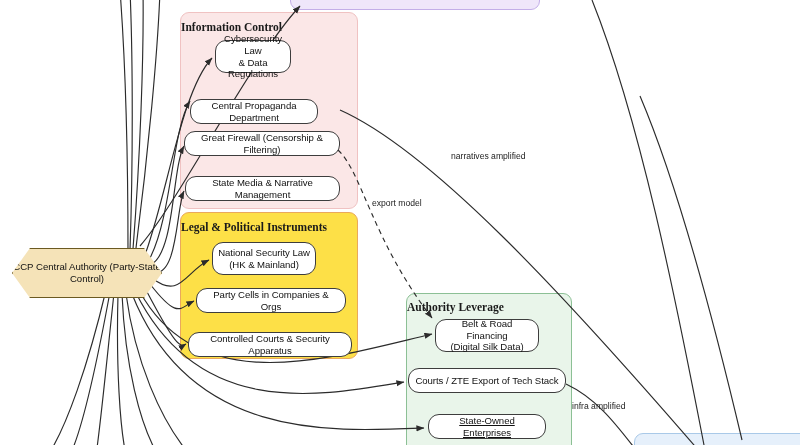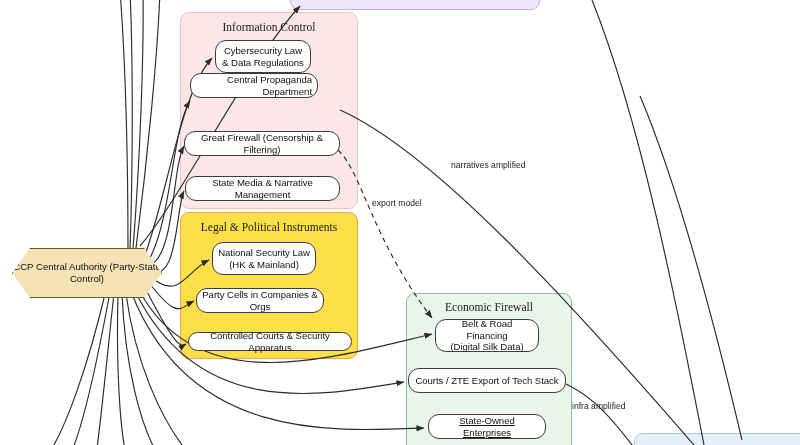--- a/index.html
+++ b/index.html
@@ -27,25 +27,25 @@
     position: absolute;
     box-sizing: border-box;
     border-radius: 9px;
     border-width: 1.2px;
     border-style: solid;
   }
   .cluster-title {
     position: absolute;
     left: 0;
     right: 0;
-    text-align: center;
     font-family: "Liberation Serif", serif;
     font-size: 11.5px;
     color: #1a1a1a;
     white-space: nowrap;
+    font-weight: bold;
   }
   .node {
     position: absolute;
     box-sizing: border-box;
     background: #ffffff;
     border: 1.3px solid #3d3d3d;
     border-radius: 11px;
     display: flex;
     align-items: center;
     justify-content: center;
@@ -86,21 +86,21 @@
 
   <div class="cluster" style="left:180px; top:12px; width:178px; height:197px; background:#fbe7e7; border-color:#f0c2c2;">
     <div class="cluster-title" style="top:8px;">Information Control</div>
   </div>
 
   <div class="cluster" style="left:180px; top:212px; width:178px; height:147px; background:#fde047; border-color:#eaa85c;">
     <div class="cluster-title" style="top:8px;">Legal &amp; Political Instruments</div>
   </div>
 
   <div class="cluster" style="left:406px; top:293px; width:166px; height:170px; background:#e9f5ea; border-color:#8cc095;">
-    <div class="cluster-title" style="top:7px;">Economic Firewall</div>
+    <div class="cluster-title" style="top:7px;">Authority Leverage</div>
   </div>
 
   <div class="cluster" style="left:634px; top:433px; width:175px; height:40px; background:#e6f0fb; border-color:#a9c9e8;"></div>
 
   <svg id="edge-layer" viewBox="0 0 800 445">
     <defs>
       <marker id="ah" markerWidth="9" markerHeight="9" refX="7.6" refY="3.1" orient="auto" markerUnits="userSpaceOnUse">
         <path d="M0,0 L8,3.1 L0,6.2 Z" fill="#2b2b2b"></path>
       </marker>
     </defs>
@@ -153,51 +153,51 @@
 
       
       <path d="M566,384 C600,400 620,430 640,455"></path>
 
       
       <path d="M640,96 C680,190 716,330 742,440"></path>
       <path d="M592,0 C640,120 676,300 704,445"></path>
     </g>
   </svg>
 
-  <div class="node" style="left:215px; top:40px; width:96px; height:33px;align-items:center;">
+  <div class="node" style="left:215px; top:40px; width:76px; height:33px;align-items:center;">
     <span>
       <span>Cybersecurity Law</span>
       <span>&amp; Data Regulations</span>
     </span>
   </div>
 
-  <div class="node" style="left:190px; top:73px; width:128px; height:25px;text-align:right;">
+  <div class="node" style="left:190px; top:99px; width:128px; height:25px;">
     <span>Central Propaganda Department</span>
   </div>
 
   <div class="node" style="left:184px; top:131px; width:156px; height:25px;">
     <span>Great Firewall (Censorship &amp; Filtering)</span>
   </div>
 
   <div class="node" style="left:185px; top:176px; width:155px; height:25px;">
     <span>State Media &amp; Narrative Management</span>
   </div>
 
   <div class="node" style="left:212px; top:242px; width:104px; height:33px;">
     <span>
       <span>National Security Law</span>
       <span>(HK &amp; Mainland)</span>
     </span>
   </div>
 
-  <div class="node" style="left:196px; top:288px; width:128px; height:25px;">
+  <div class="node" style="left:196px; top:288px; width:150px; height:25px;">
     <span>Party Cells in Companies &amp; Orgs</span>
   </div>
 
-  <div class="node" style="left:188px; top:332px; width:164px; height:19px;align-items:center;">
+  <div class="node" style="left:188px; top:332px; width:164px; height:25px;align-items:center;">
     <span>Controlled Courts &amp; Security Apparatus</span>
   </div>
 
   <div class="node" style="left:435px; top:319px; width:104px; height:33px;">
     <span>
       <span>Belt &amp; Road Financing</span>
       <span>(Digital Silk Data)</span>
     </span>
   </div>
 
@@ -209,19 +209,19 @@
     <span>State-Owned Enterprises</span>
   </div>
 
   <div class="hexagon" style="left:12px; top:248px; width:148px; height:48px;">
     <span>
       <span>CCP Central Authority</span>
       <span>(Party-State Control)</span>
     </span>
   </div>
 
-  <div class="edge-label" style="left:451px; top:160px;">narratives amplified</div>
+  <div class="edge-label" style="left:451px; top:151px;">narratives amplified</div>
 
   <div class="edge-label" style="left:372px; top:198px;">export model</div>
 
   <div class="edge-label" style="left:572px; top:401px;">infra amplified</div>
 
 </div>
 
 </body></html>

